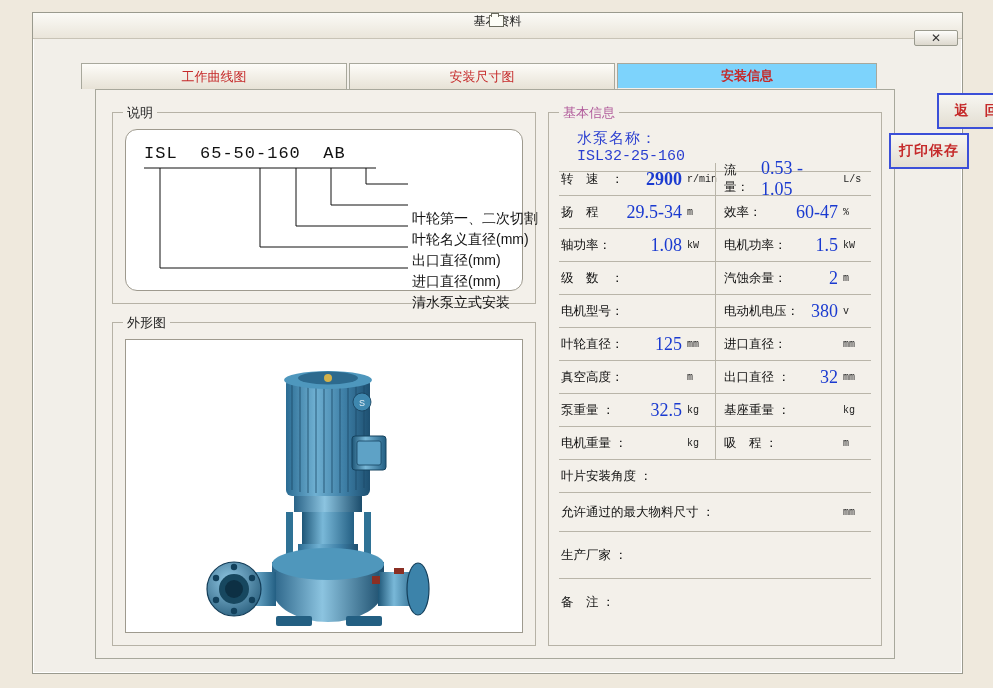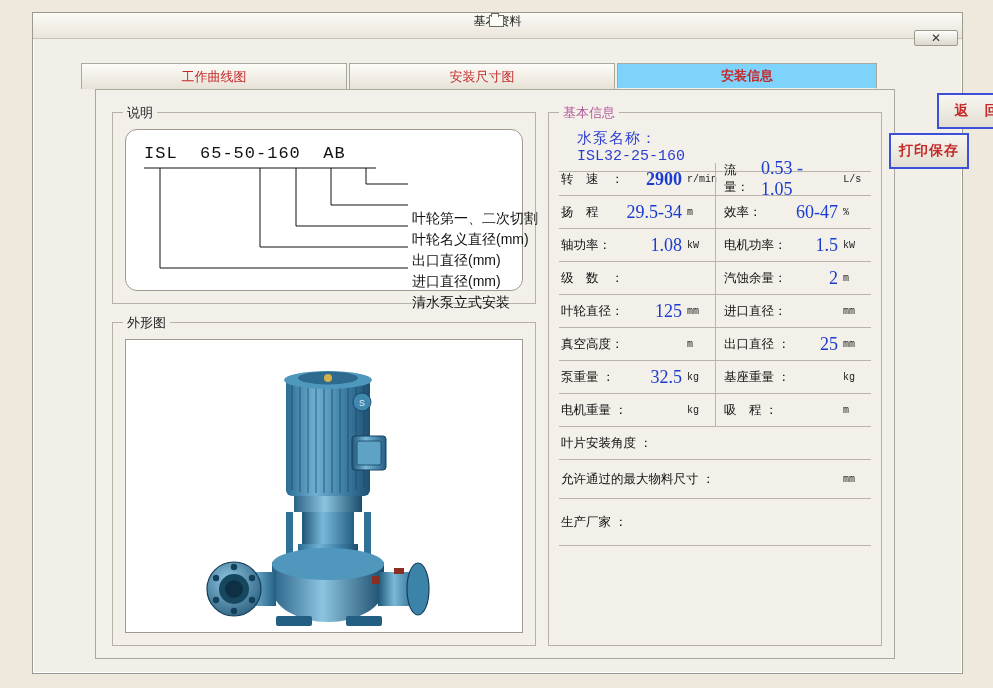--- a/index.html
+++ b/index.html
@@ -469,20 +469,32 @@
               <span class="val"></span>
               <span class="unit"></span>
             </div>
             <div class="cell half">
               <span class="lbl">汽蚀余量：</span>
               <span class="val">2</span>
               <span class="unit">m</span>
             </div>
           </div>
 
+          <div class="row">
+            <div class="cell half">
+              <span class="lbl">电机型号：</span>
+              <span class="val"></span>
+              <span class="unit"></span>
+            </div>
+            <div class="cell half">
+              <span class="lbl">电动机电压：</span>
+              <span class="val">380</span>
+              <span class="unit">v</span>
+            </div>
+          </div>
 
           <div class="row">
             <div class="cell half">
               <span class="lbl">叶轮直径：</span>
               <span class="val">125</span>
               <span class="unit">mm</span>
             </div>
             <div class="cell half">
               <span class="lbl">进口直径：</span>
               <span class="val"></span>
@@ -491,21 +503,21 @@
           </div>
 
           <div class="row">
             <div class="cell half">
               <span class="lbl">真空高度：</span>
               <span class="val"></span>
               <span class="unit">m</span>
             </div>
             <div class="cell half">
               <span class="lbl">出口直径 ：</span>
-              <span class="val">25</span>
+              <span class="val">32</span>
               <span class="unit">mm</span>
             </div>
           </div>
 
           <div class="row">
             <div class="cell half">
               <span class="lbl">泵重量 ：</span>
               <span class="val">32.5</span>
               <span class="unit">kg</span>
             </div>
@@ -546,20 +558,27 @@
           </div>
 
           <div class="row blank">
             <div class="cell full">
               <span class="lbl">生产厂家 ：</span>
               <span class="val"></span>
               <span class="unit"></span>
             </div>
           </div>
 
+          <div class="row blank noborder">
+            <div class="cell full">
+              <span class="lbl">备　注 ：</span>
+              <span class="val"></span>
+              <span class="unit"></span>
+            </div>
+          </div>
 
         </div>
       </div>
 
     </div>
 
     <div class="sidebtn" id="btn-back">返　回</div>
     <div class="sidebtn" id="btn-print">打印保存</div>
 
   </div>

